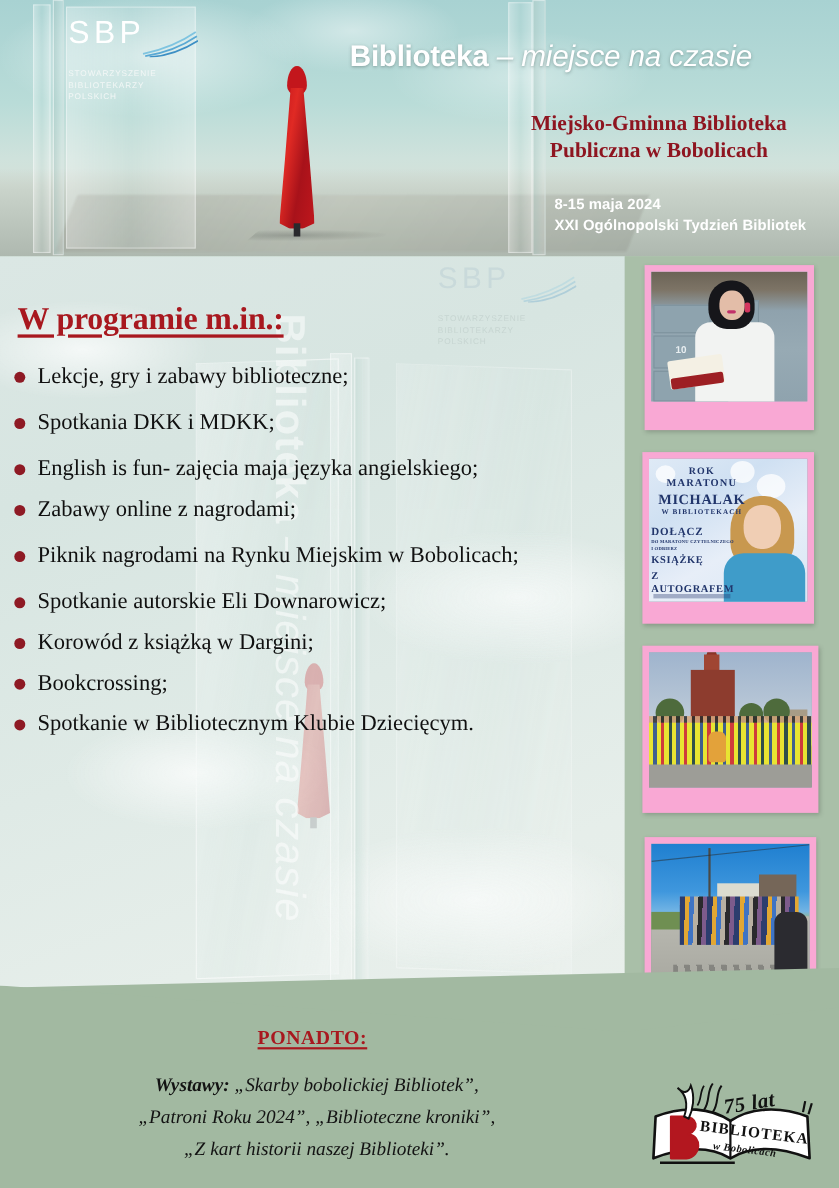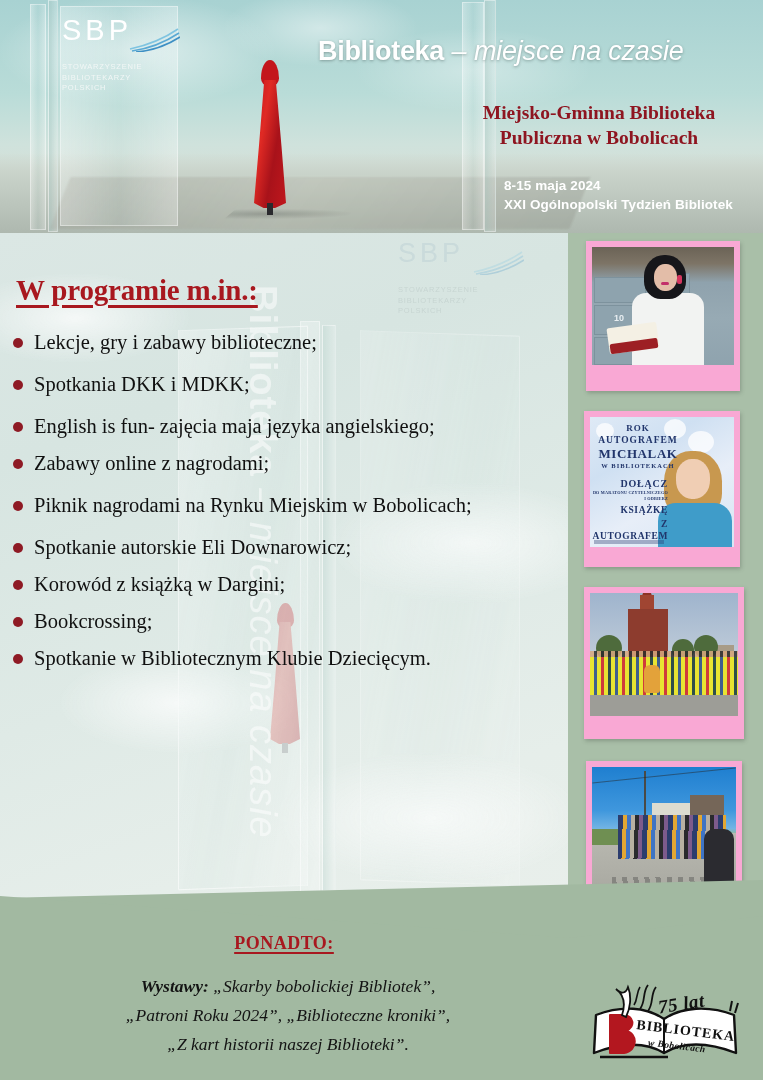--- a/index.html
+++ b/index.html
@@ -272,21 +272,21 @@
   .ph2-flower { position: absolute; border-radius: 50%; background: rgba(255,255,255,.75); }
   .ph2-f1 { left: 74px; top: 2px;  width: 22px; height: 20px; }
   .ph2-f2 { left: 98px; top: 14px; width: 26px; height: 22px; }
   .ph2-f3 { left: 6px;  top: 6px;  width: 18px; height: 16px; }
   .ph2-txt { position: absolute; left: 4px; top: 6px; width: 88px; text-align: center;
              font-family: "Liberation Serif", serif; color: #21356b; }
   .ph2-l1 { font-size: 9px; font-weight: 700; letter-spacing: 1px; line-height: 11px; }
   .ph2-l2 { font-size: 9.5px; font-weight: 700; letter-spacing: 1px; line-height: 12px; }
   .ph2-l3 { font-size: 13px; font-weight: 700; letter-spacing: .6px; line-height: 15px; }
   .ph2-l4 { font-size: 6.5px; font-weight: 700; letter-spacing: 1px; line-height: 10px; }
-  .ph2-txt2 { position: absolute; left: 2px; top: 60px; width: 76px; text-align: right;
+  .ph2-txt2 { position: absolute; left: 2px; top: 60px; width: 76px; text-align: left;
               font-family: "Liberation Serif", serif; color: #21356b; }
   .ph2-d1 { font-size: 10px; font-weight: 700; letter-spacing: .8px; line-height: 13px; }
   .ph2-d2 { font-size: 4.2px; font-weight: 700; letter-spacing: .2px; line-height: 6px; }
   .ph2-d3 { font-size: 9.5px; font-weight: 700; letter-spacing: .6px; line-height: 12px; margin-top: 2px; }
   .ph2-hair { position: absolute; left: 74px; top: 34px; width: 58px; height: 66px; background: #c8984f; border-radius: 46% 46% 36% 36%; }
   .ph2-face { position: absolute; left: 86px; top: 42px; width: 34px; height: 40px; background: #f0ceb4; border-radius: 46%; }
   .ph2-shirt{ position: absolute; left: 68px; top: 86px; width: 74px; height: 46px; background: #3f9cc9; border-radius: 18px 18px 0 0; }
   .ph2-foot { position: absolute; left: 4px; bottom: 3px; width: 70px; height: 4px; background: rgba(33,53,107,.35); }
 
   
@@ -557,21 +557,21 @@
       <div class="shot">
         <div class="ph2-bg"></div>
         <div class="ph2-flower ph2-f1"></div>
         <div class="ph2-flower ph2-f2"></div>
         <div class="ph2-flower ph2-f3"></div>
         <div class="ph2-hair"></div>
         <div class="ph2-shirt"></div>
         <div class="ph2-face"></div>
         <div class="ph2-txt">
           <div class="ph2-l1">ROK</div>
-          <div class="ph2-l2">AUTOGRAFEM</div>
+          <div class="ph2-l2">MARATONU</div>
           <div class="ph2-l3">MICHALAK</div>
           <div class="ph2-l4">W BIBLIOTEKACH</div>
         </div>
         <div class="ph2-txt2">
           <div class="ph2-d1">DOŁĄCZ</div>
           <div class="ph2-d2">DO MARATONU CZYTELNICZEGO I ODBIERZ</div>
           <div class="ph2-d3">KSIĄŻKĘ</div>
           <div class="ph2-d3">Z AUTOGRAFEM</div>
         </div>
         <div class="ph2-foot"></div>

